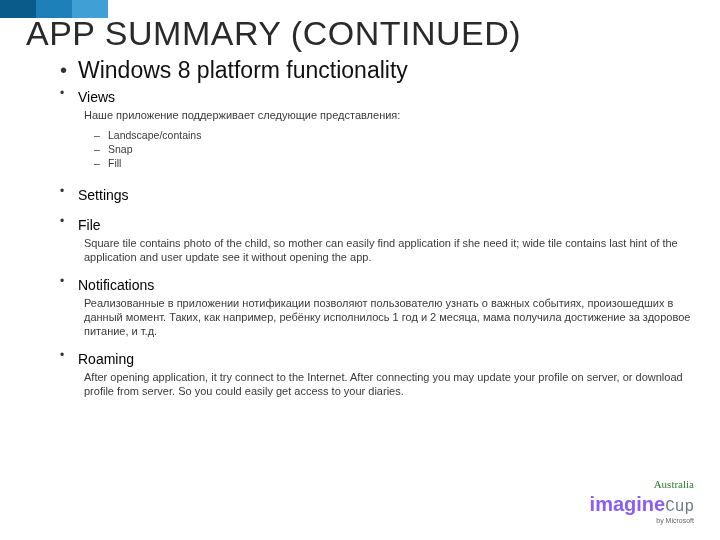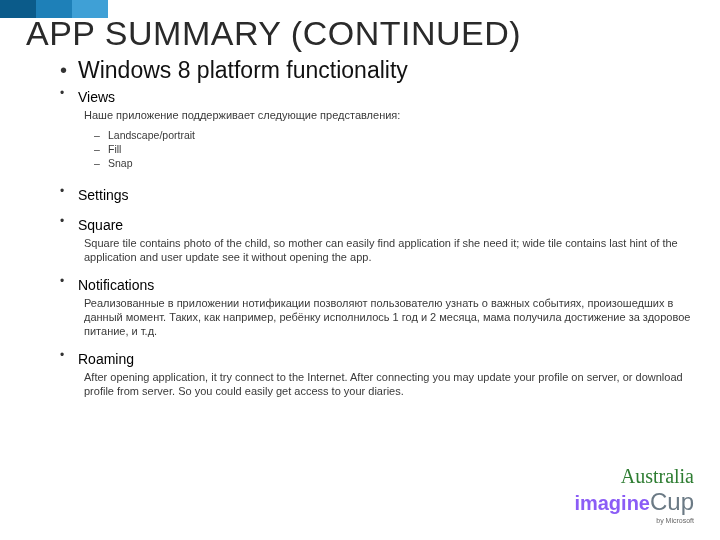--- a/index.html
+++ b/index.html
@@ -94,31 +94,32 @@
     right: 26px;
     bottom: 16px;
     text-align: right;
   }
   .logo {
     font-size: 18px;
   }
   .logo .aus {
     font-family: "Comic Sans MS", cursive;
     color: #2e7d32;
-    font-size: 20px;
+    font-size: 11px;
   }
   .logo .imagine {
     color: #8b5cf6;
     font-weight: 700;
     font-size: 20px;
   }
   .logo .cup {
     color: #6b7a85;
     font-weight: 400;
-    font-size: 24px;
+    font-size: 16px;
+    font-family: Liberation Mono, monospace;
   }
   .logo-sub {
     font-size: 7px;
     color: #666;
     margin-top: 1px;
   }
 </style>
 </head>
 <body>
 
@@ -136,32 +137,32 @@
   <div class="row">
     <span class="bullet b-big">•</span>
     <span class="main-heading">Windows 8 platform functionality</span>
   </div>
 
   <div class="row" style="margin-top:2px;">
     <span class="bullet b-small">•</span>
     <span class="sub-heading">Views</span>
   </div>
   <div class="body-text">Наше приложение поддерживает следующие представления:</div>
-  <div class="sublist"><span class="dash">–</span><span>Landscape/portrait</span></div>
+  <div class="sublist"><span class="dash">–</span><span>Landscape/contains</span></div>
+  <div class="sublist"><span class="dash">–</span><span>Snap</span></div>
   <div class="sublist"><span class="dash">–</span><span>Fill</span></div>
-  <div class="sublist"><span class="dash">–</span><span>Snap</span></div>
 
   <div class="row" style="margin-top:12px;">
     <span class="bullet b-small">•</span>
     <span class="sub-heading">Settings</span>
   </div>
 
   <div class="row" style="margin-top:8px;">
     <span class="bullet b-small">•</span>
-    <span class="sub-heading">Square</span>
+    <span class="sub-heading">File</span>
   </div>
   <div class="body-text">Square tile  contains photo of the child, so mother can easily find application if she need it; wide tile contains last hint  of the application and user update see it without opening the app.</div>
 
   <div class="row" style="margin-top:8px;">
     <span class="bullet b-small">•</span>
     <span class="sub-heading">Notifications</span>
   </div>
   <div class="body-text">Реализованные в приложении нотификации позволяют пользователю узнать о важных событиях, произошедших в данный момент. Таких, как например, ребёнку исполнилось 1 год и 2 месяца, мама получила достижение за здоровое питание, и т.д.</div>
 
   <div class="row" style="margin-top:8px;">

